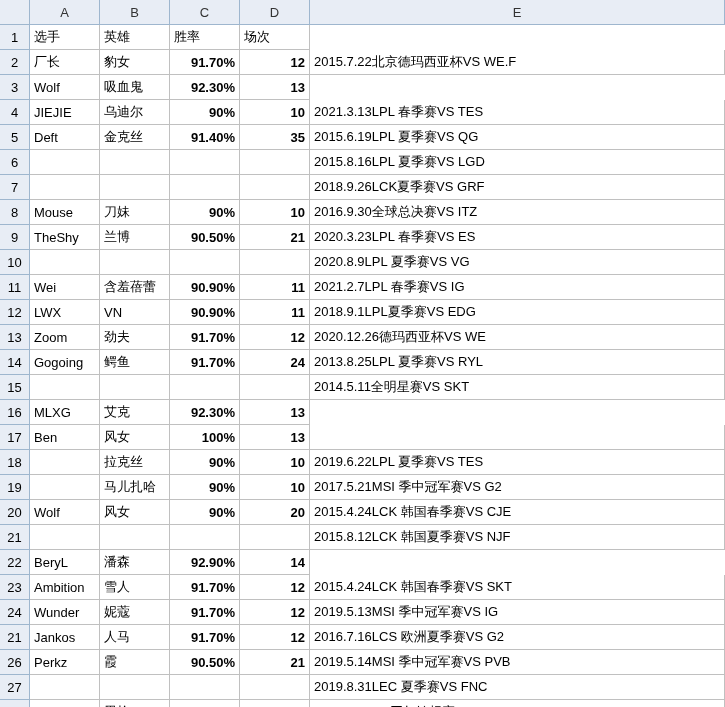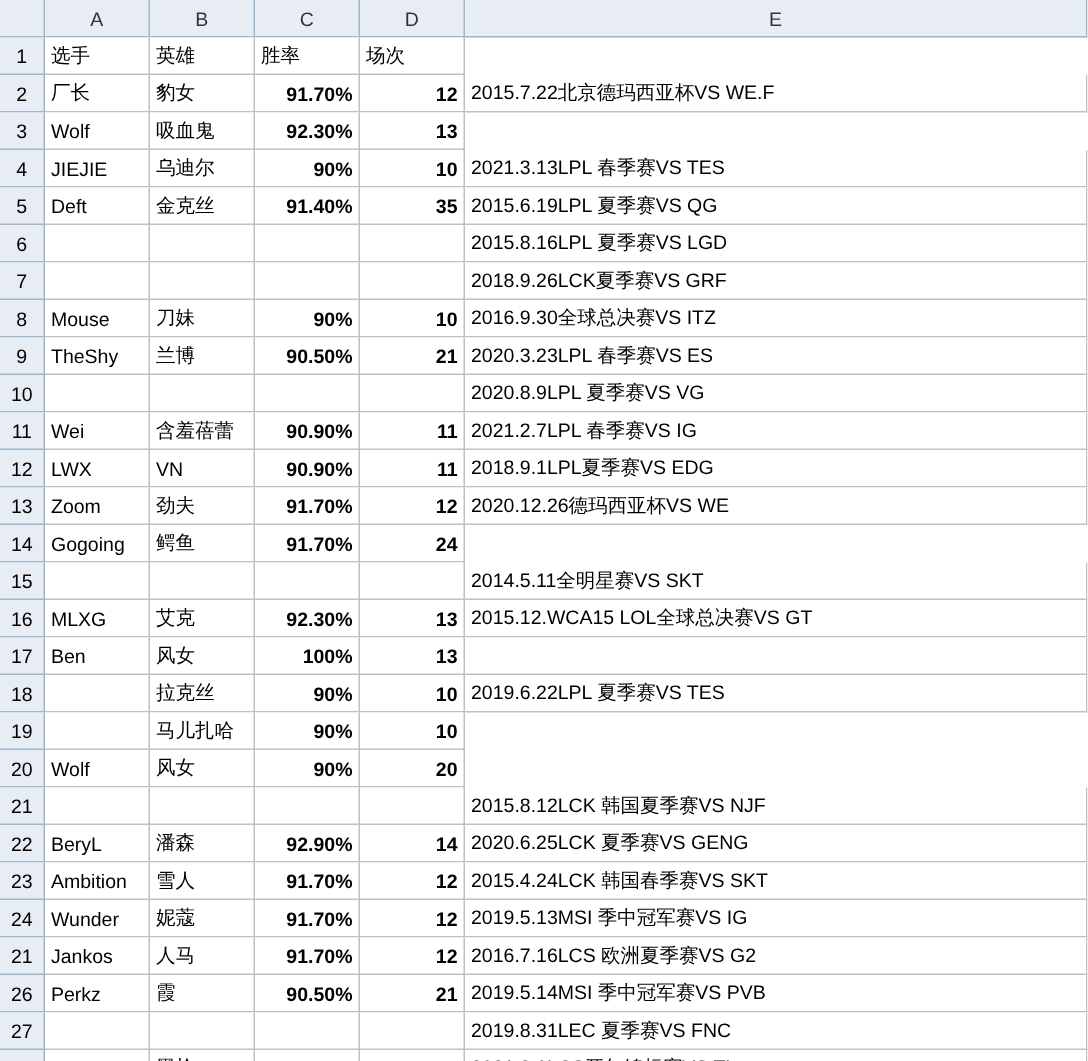--- a/index.html
+++ b/index.html
@@ -180,36 +180,36 @@
         <div class="cell col-c num-right">91.70%</div>
         <div class="cell col-d num-right">12</div>
         <div class="cell col-e">2020.12.26德玛西亚杯VS WE</div>
       </div>
       <div class="row">
         <div class="cell row-header">14</div>
         <div class="cell col-a">Gogoing</div>
         <div class="cell col-b">鳄鱼</div>
         <div class="cell col-c num-right">91.70%</div>
         <div class="cell col-d num-right">24</div>
+        <div class="cell col-e">2013.8.25LPL 夏季赛VS RYL</div>
       </div>
       <div class="row">
         <div class="cell row-header">15</div>
         <div class="cell col-a"></div>
         <div class="cell col-b"></div>
         <div class="cell col-c"></div>
         <div class="cell col-d"></div>
         <div class="cell col-e">2014.5.11全明星赛VS SKT</div>
       </div>
       <div class="row">
         <div class="cell row-header">16</div>
         <div class="cell col-a">MLXG</div>
         <div class="cell col-b">艾克</div>
         <div class="cell col-c num-right">92.30%</div>
         <div class="cell col-d num-right">13</div>
-        <div class="cell col-e">2015.12.WCA15 LOL全球总决赛VS GT</div>
       </div>
       <div class="row">
         <div class="cell row-header">17</div>
         <div class="cell col-a">Ben</div>
         <div class="cell col-b">风女</div>
         <div class="cell col-c num-right">100%</div>
         <div class="cell col-d num-right">13</div>
         <div class="cell col-e"></div>
       </div>
       <div class="row">
@@ -219,43 +219,44 @@
         <div class="cell col-c num-right">90%</div>
         <div class="cell col-d num-right">10</div>
         <div class="cell col-e">2019.6.22LPL 夏季赛VS TES</div>
       </div>
       <div class="row">
         <div class="cell row-header">19</div>
         <div class="cell col-a"></div>
         <div class="cell col-b">马儿扎哈</div>
         <div class="cell col-c num-right">90%</div>
         <div class="cell col-d num-right">10</div>
+        <div class="cell col-e">2017.5.21MSI 季中冠军赛VS G2</div>
       </div>
       <div class="row">
         <div class="cell row-header">20</div>
         <div class="cell col-a">Wolf</div>
         <div class="cell col-b">风女</div>
         <div class="cell col-c num-right">90%</div>
         <div class="cell col-d num-right">20</div>
+        <div class="cell col-e">2015.4.24LCK 韩国春季赛VS CJE</div>
       </div>
       <div class="row">
         <div class="cell row-header">21</div>
         <div class="cell col-a"></div>
         <div class="cell col-b"></div>
         <div class="cell col-c"></div>
         <div class="cell col-d"></div>
         <div class="cell col-e">2015.8.12LCK 韩国夏季赛VS NJF</div>
       </div>
       <div class="row">
         <div class="cell row-header">22</div>
         <div class="cell col-a">BeryL</div>
         <div class="cell col-b">潘森</div>
         <div class="cell col-c num-right">92.90%</div>
         <div class="cell col-d num-right">14</div>
-        <div class="cell col-e">2020.6.25LCK 夏季赛VS GENG</div>
       </div>
       <div class="row">
         <div class="cell row-header">23</div>
         <div class="cell col-a">Ambition</div>
         <div class="cell col-b">雪人</div>
         <div class="cell col-c num-right">91.70%</div>
         <div class="cell col-d num-right">12</div>
         <div class="cell col-e">2015.4.24LCK 韩国春季赛VS SKT</div>
       </div>
       <div class="row">

